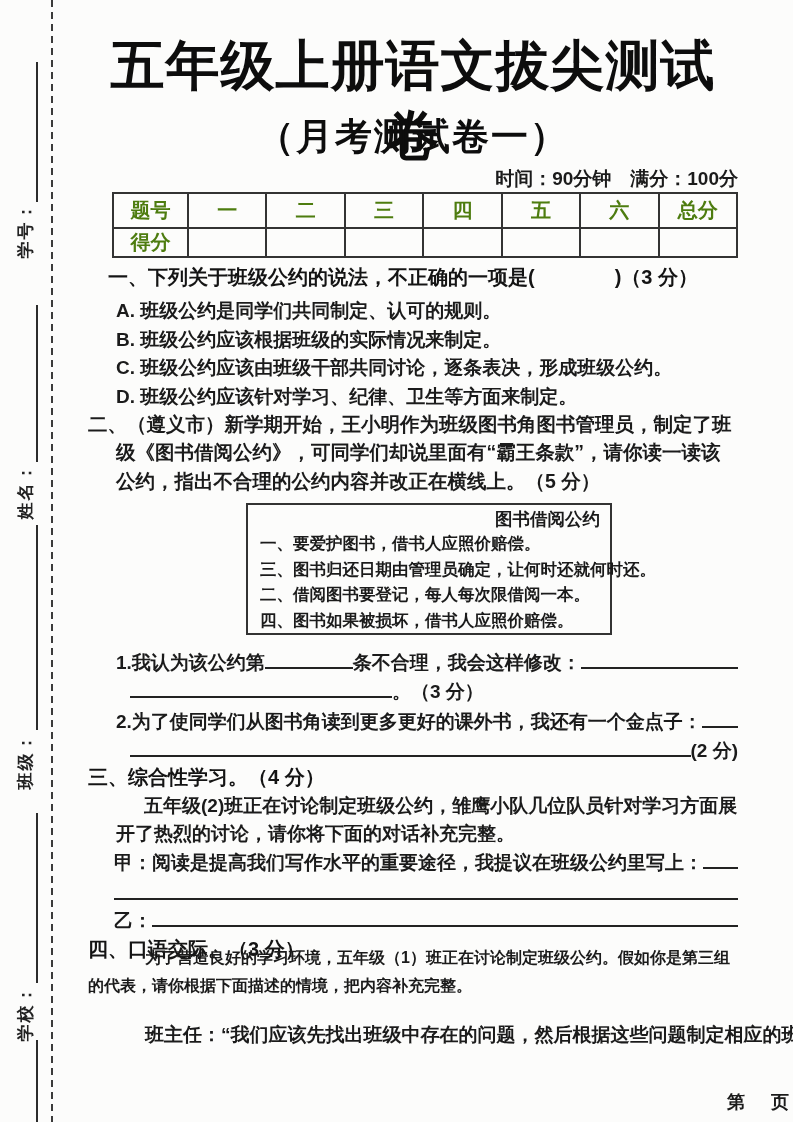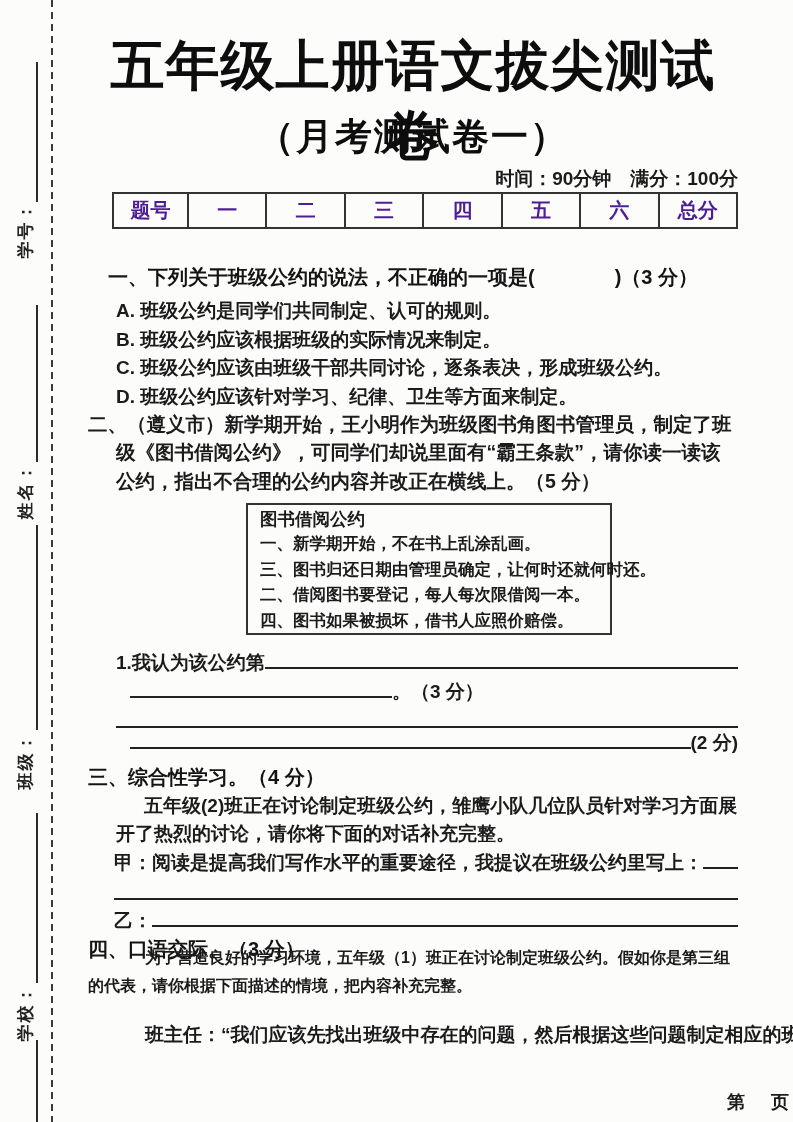--- a/index.html
+++ b/index.html
@@ -35,39 +35,39 @@
          letter-spacing:1px;line-height:1.3;color:#0d0d0d;}
   .subtitle{top:112px;text-align:center;font-size:37px;font-weight:900;letter-spacing:2px;color:#0d0d0d;}
   .info{top:166px;text-align:right;font-size:19px;font-weight:700;}
 
   table.score{
     position:absolute;top:192px;left:24px;width:626px;
     border-collapse:collapse;table-layout:fixed;
   }
   table.score td{
     border:2px solid #333;text-align:center;vertical-align:middle;
-    font-size:20px;font-weight:700;padding:0;color:#4c1d95;
+    font-size:20px;font-weight:700;padding:0;color:#4d7c0f;
   }
   table.score .r1 td{height:33px;}
   table.score .r2 td{height:26px;}
   table.score td.c0{width:73px;}
 
   .q-head{font-size:20px;font-weight:800;color:#141414;}
   .qh1{top:264px;margin-left:20px;}
   .q1-opts{top:297px;left:28px;right:0;font-size:19px;font-weight:600;}
   .q1-opts .opt{display:block;line-height:28.6px;white-space:nowrap;}
 
   .q2-head{top:410px;padding-left:28px;text-indent:-28px;font-size:19.5px;
            font-weight:700;line-height:28.4px;}
 
   .pact-box{
     position:absolute;top:503px;left:158px;width:366px;height:132px;
     border:2px solid #333;box-sizing:border-box;padding:3px 10px 0 12px;background:#fcfcfb;
   }
-  .pact-title{text-align:left;font-size:17.5px;font-weight:800;line-height:23px;}
+  .pact-title{text-align:right;font-size:17.5px;font-weight:800;line-height:23px;}
   .pact-rule{font-size:16.5px;font-weight:600;line-height:25.6px;white-space:nowrap;}
 
   .subs{top:648px;left:0;right:0;font-size:19px;font-weight:600;}
   .sline{display:flex;align-items:baseline;line-height:28.4px;white-space:nowrap;}
   .bl{border-bottom:2px solid #222;display:inline-block;height:19px;}
   .bl.fill{flex:1 1 auto;}
   .ind{padding-left:28px;}
   .ind2{padding-left:42px;}
 
   .qh3{top:764px;}
@@ -112,52 +112,64 @@
           <tr class="r1">
         <td class="c0">题号</td>
         <td>一</td>
         <td>二</td>
         <td>三</td>
         <td>四</td>
         <td>五</td>
         <td>六</td>
         <td>总分</td>
       </tr>
+      <tr class="r2">
+        <td class="c0">得分</td>
+        <td></td>
+        <td></td>
+        <td></td>
+        <td></td>
+        <td></td>
+        <td></td>
+        <td></td>
+      </tr>
     </tbody>
       </table>
 
     <div class="abs q-head qh1">一、下列关于班级公约的说法，不正确的一项是(　　　　)（3 分）</div>
     <div class="abs q1-opts">
       <span class="opt">A. 班级公约是同学们共同制定、认可的规则。</span>
       <span class="opt">B. 班级公约应该根据班级的实际情况来制定。</span>
       <span class="opt">C. 班级公约应该由班级干部共同讨论，逐条表决，形成班级公约。</span>
       <span class="opt">D. 班级公约应该针对学习、纪律、卫生等方面来制定。</span>
     </div>
 
     <div class="abs q2-head">二、（遵义市）新学期开始，王小明作为班级图书角图书管理员，制定了班级《图书借阅公约》，可同学们却说里面有“霸王条款”，请你读一读该公约，指出不合理的公约内容并改正在横线上。（5 分）</div>
 
     <div class="pact-box">
       <div class="pact-title">图书借阅公约</div>
-      <div class="pact-rule">一、新学期开始，不在书上乱涂乱画。</div>
+      <div class="pact-rule">一、要爱护图书，借书人应照价赔偿。</div>
       <div class="pact-rule">三、图书归还日期由管理员确定，让何时还就何时还。</div>
       <div class="pact-rule">二、借阅图书要登记，每人每次限借阅一本。</div>
       <div class="pact-rule">四、图书如果被损坏，借书人应照价赔偿。</div>
     </div>
 
     <div class="abs subs">
       <div class="sline ind">
         <span>1.我认为该公约第</span>
         <span class="bl" style="width:88px;"></span>
+        <span>条不合理，我会这样修改：</span>
         <span class="bl fill"></span>
       </div>
       <div class="sline ind2">
         <span class="bl" style="width:262px;"></span>
         <span>。（3 分）</span>
       </div>
       <div class="sline ind">
+        <span>2.为了使同学们从图书角读到更多更好的课外书，我还有一个金点子：</span>
         <span class="bl fill"></span>
       </div>
       <div class="sline ind2">
         <span class="bl fill"></span>
         <span>(2 分)</span>
       </div>
     </div>
 
     <div class="abs q-head qh3">三、综合性学习。（4 分）</div>
     <div class="abs q3-para">五年级(2)班正在讨论制定班级公约，雏鹰小队几位队员针对学习方面展开了热烈的讨论，请你将下面的对话补充完整。</div>

